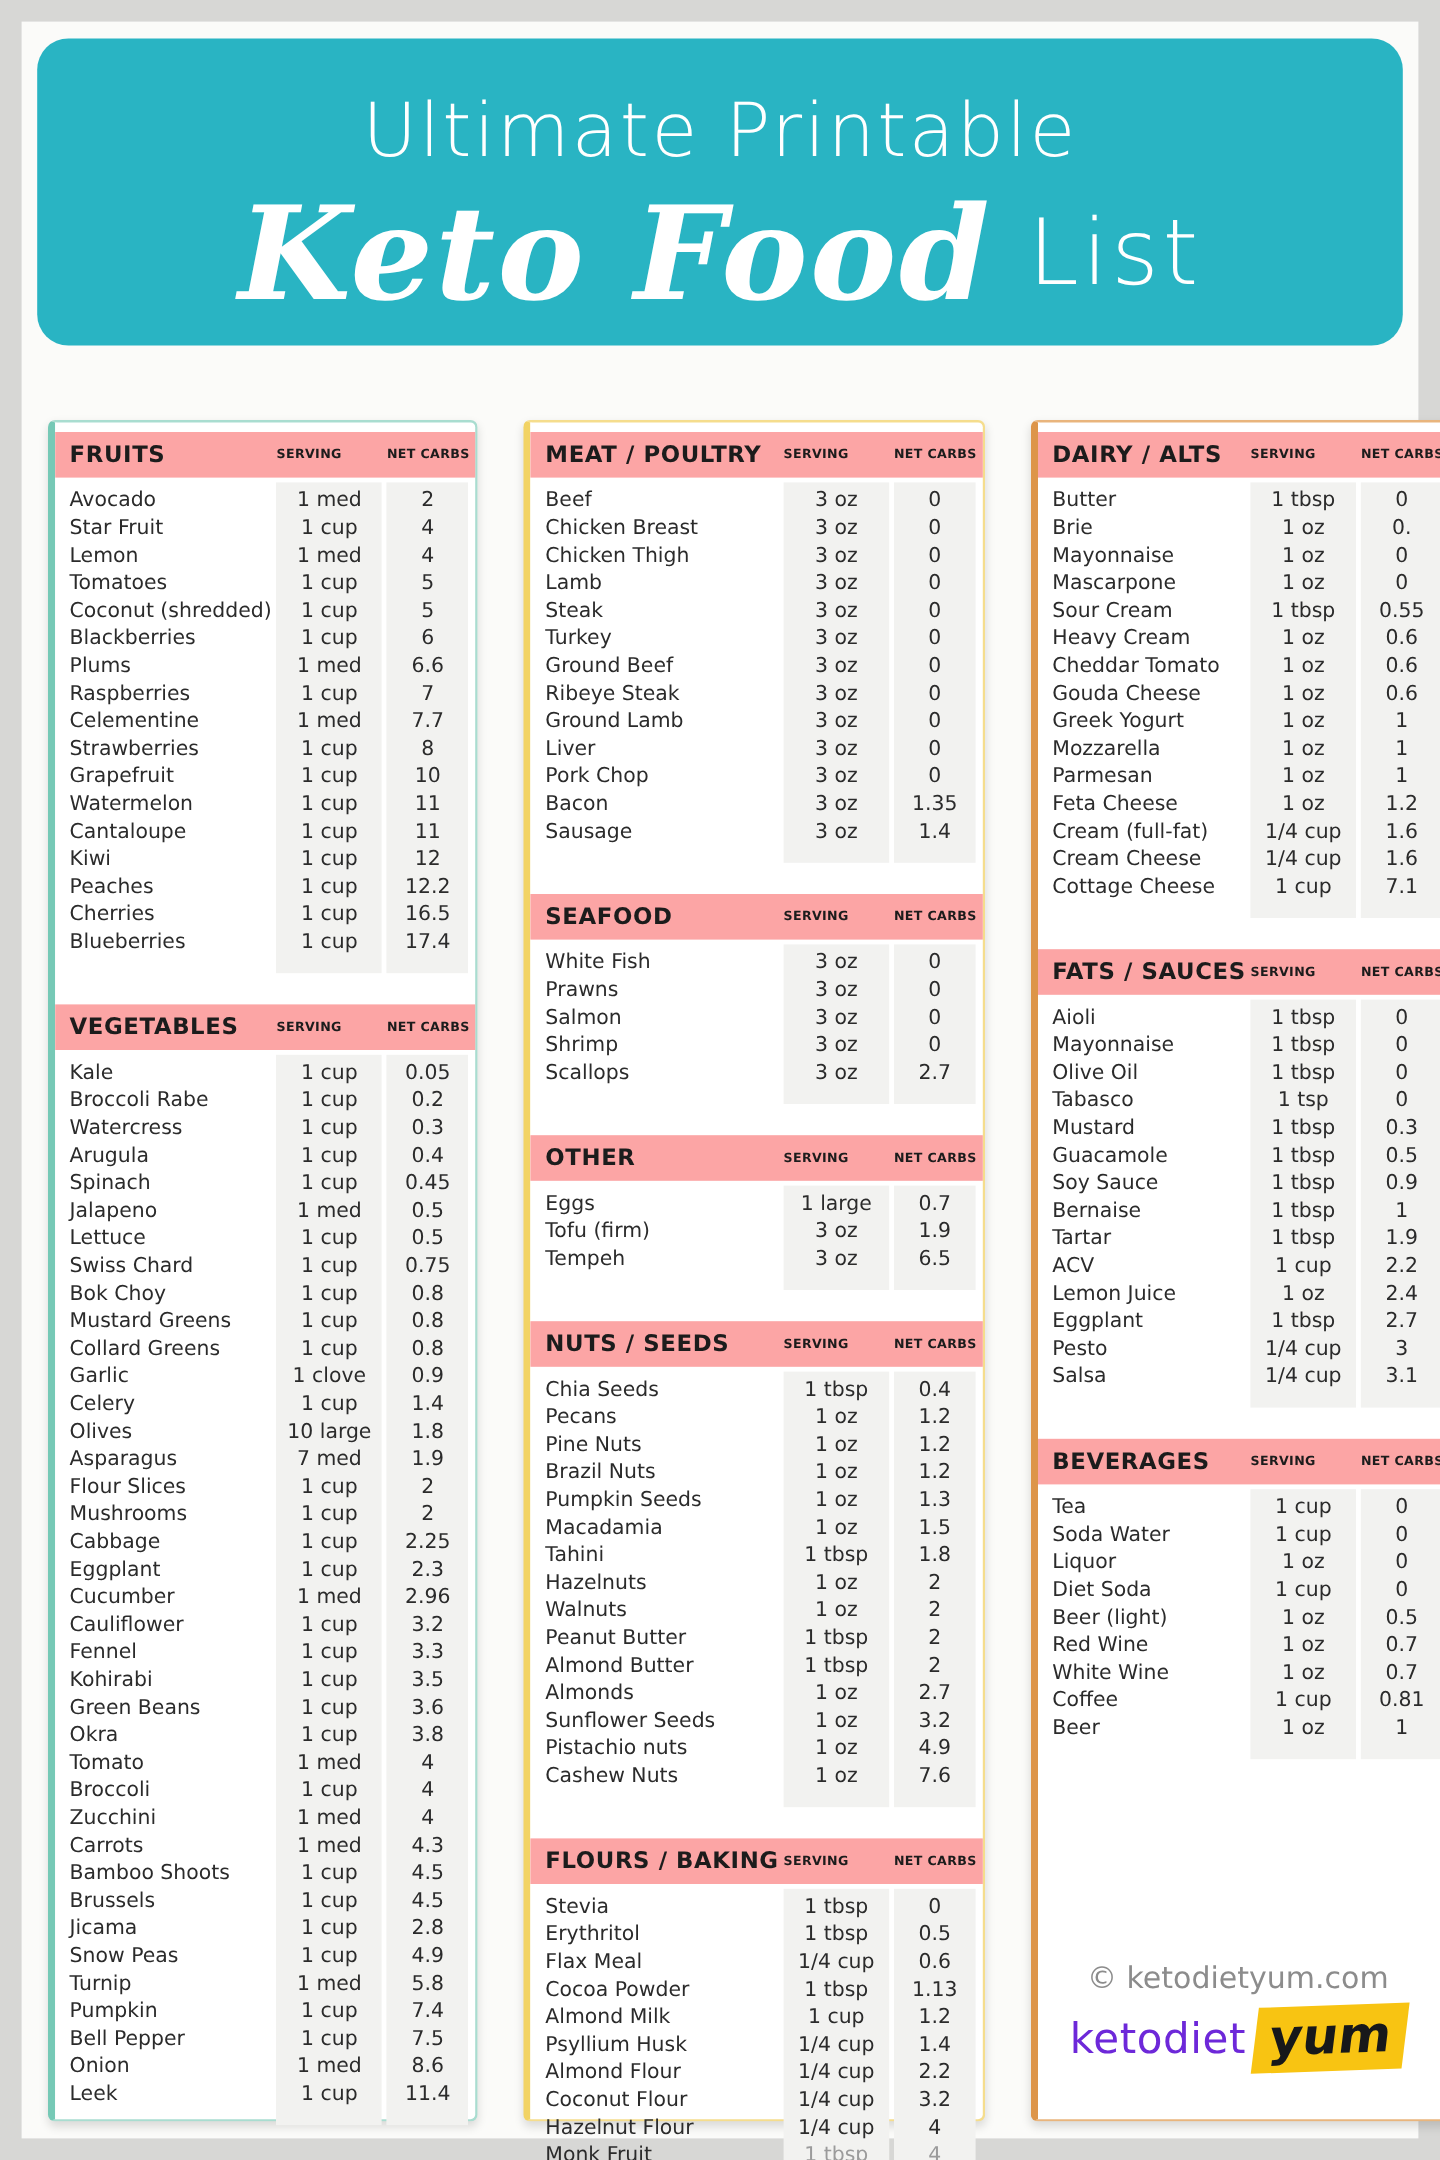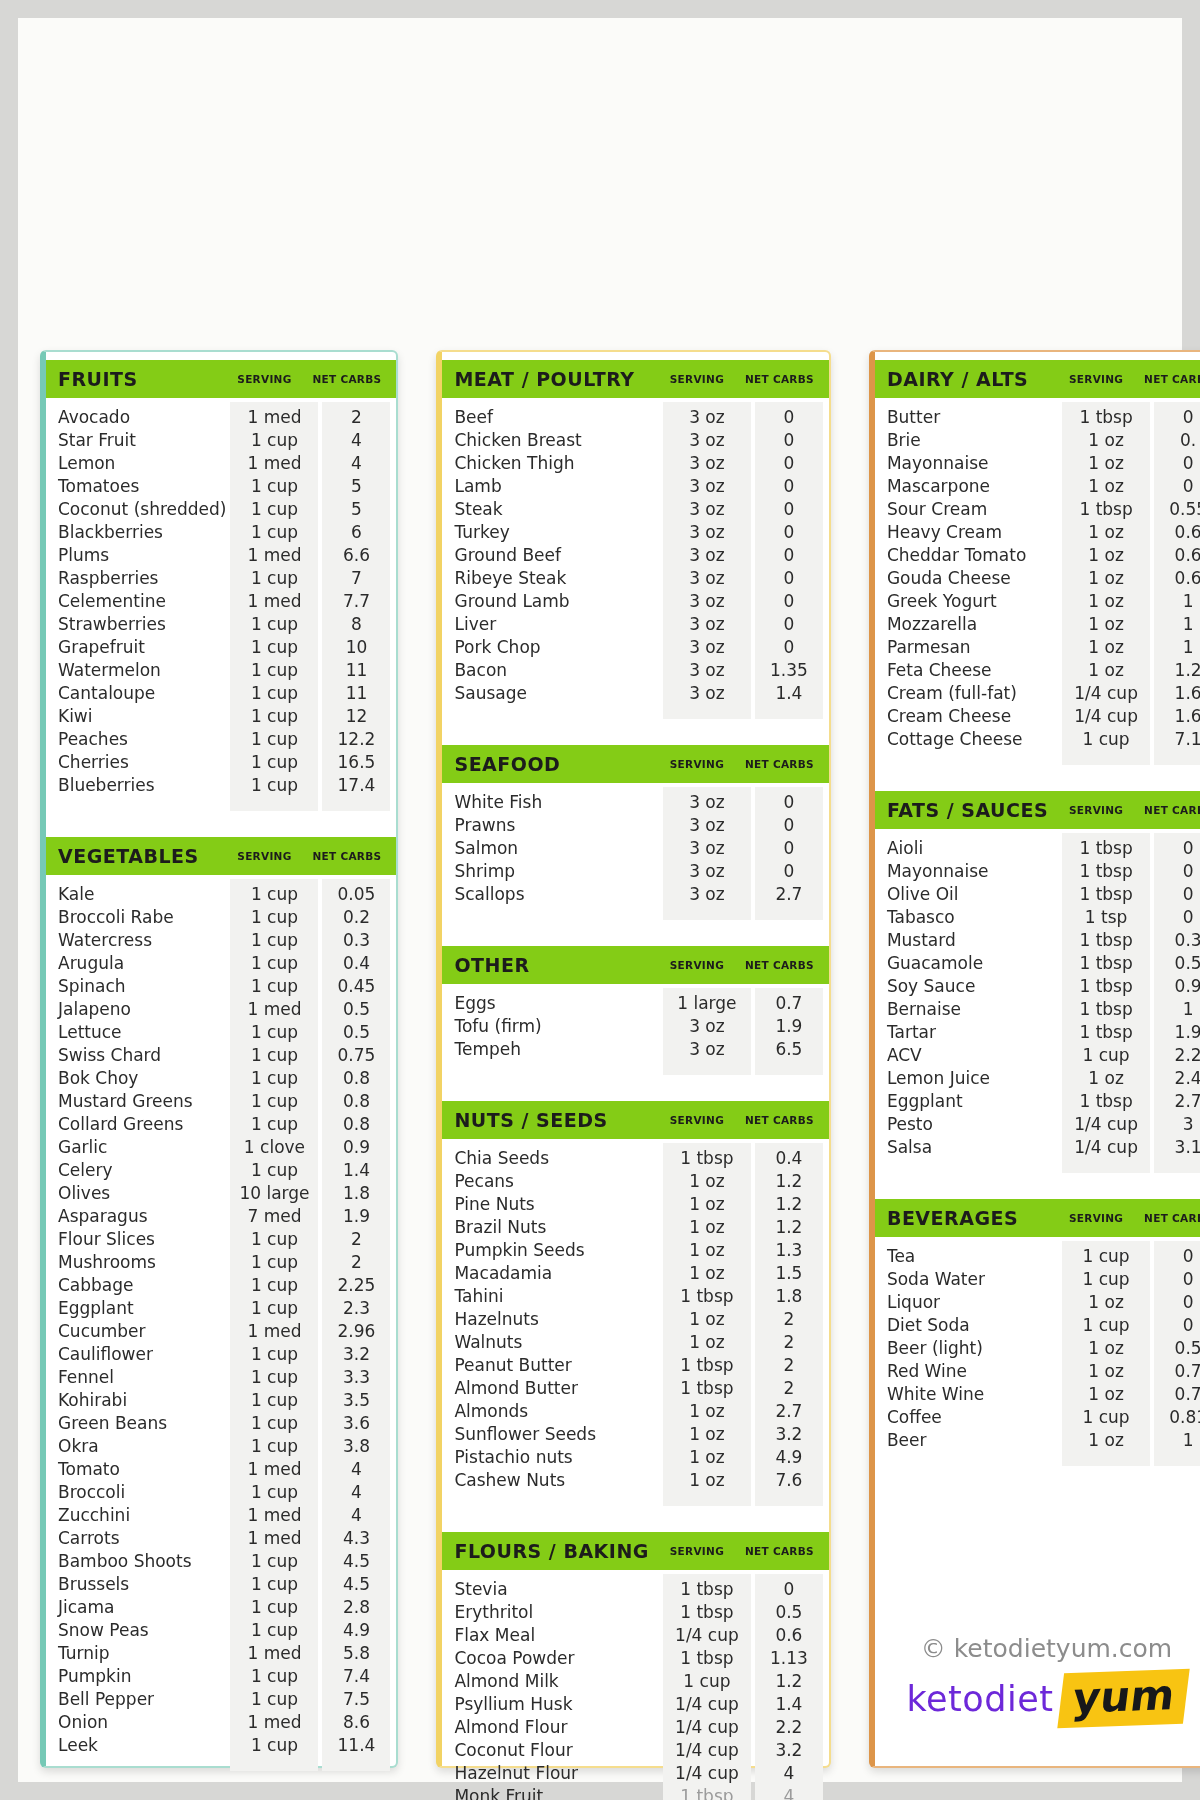--- a/index.html
+++ b/index.html
@@ -46,24 +46,24 @@
     padding-top:8px;
   }
   .sec{position:relative;margin:0 0 26px 0;}
   .band{position:absolute;top:42px;bottom:0;background:#f2f2f0;z-index:0;}
   .band-serving{right:78px;width:88px;}
   .band-carbs{right:6px;width:68px;}
   .sec-h{
     position:relative;z-index:1;
     display:grid;grid-template-columns:1fr 88px 68px;column-gap:4px;
     align-items:center;
-    background:#84cc16;height:38px;padding:0 16px 0 12px;
+    background:#fca5a5;height:38px;padding:0 6px 0 12px;
   }
   .sec-name{font-size:19px;font-weight:700;letter-spacing:0.5px;color:#1c1c1c;white-space:nowrap;}
-  .sec-lab{font-size:10.5px;font-weight:700;letter-spacing:0.3px;color:#1c1c1c;text-align:center;white-space:nowrap;}
+  .sec-lab{font-size:10.5px;font-weight:700;letter-spacing:0.3px;color:#1c1c1c;text-align:left;white-space:nowrap;}
   .rows{position:relative;z-index:1;padding:8px 0 14px 0;}
   .row{
     display:grid;grid-template-columns:1fr 88px 68px;column-gap:4px;
     height:23px;line-height:23px;padding:0 6px 0 12px;
   }
   .cell-food{font-size:17px;font-weight:500;color:#2b2b2b;white-space:nowrap;}
   .cell-serving,.cell-carbs{font-size:17px;font-weight:500;color:#2b2b2b;text-align:center;white-space:nowrap;}
   .muted .cell-serving,.muted .cell-carbs{color:#9b9b9b;}
   
   .foot{
@@ -80,20 +80,26 @@
     font-size:42px;font-weight:800;
     padding:1px 12px 5px 12px;margin-left:8px;
     transform:skewX(-9deg) rotate(-2deg);
   }
 </style>
 </head>
 <body>
 
 <div class="page">
 
+  <div class="banner">
+    <div class="t1">Ultimate Printable</div>
+    <div class="t2">
+      <span class="script">Keto Food</span><span class="suffix">List</span>
+    </div>
+  </div>
 
   <div class="cols" id="cols">
       <div class="card" style="--accent: #76c9b6; --accent-border: #a9ddd0;">
         <section class="sec">
           <div class="band band-serving"></div>
           <div class="band band-carbs"></div>
           <div class="sec-h">
             <div class="sec-name">FRUITS</div>
             <div class="sec-lab">SERVING</div>
             <div class="sec-lab">NET CARBS</div>

